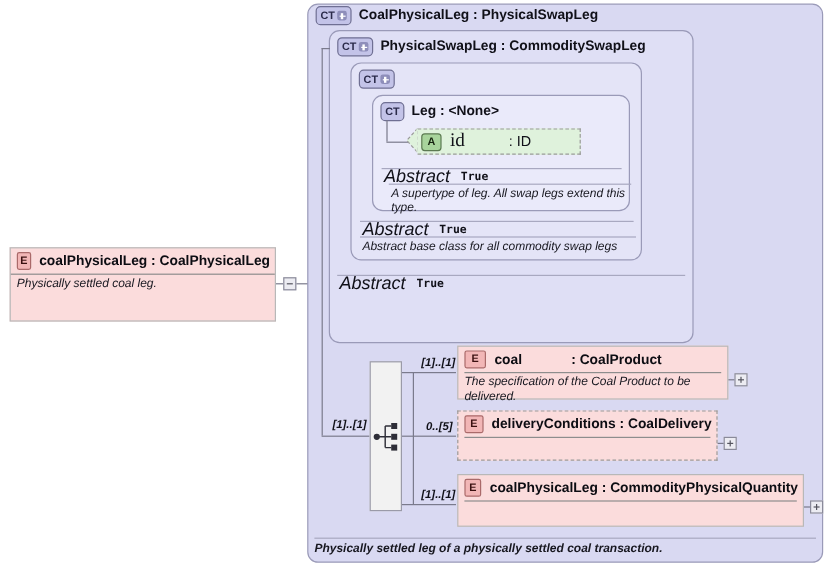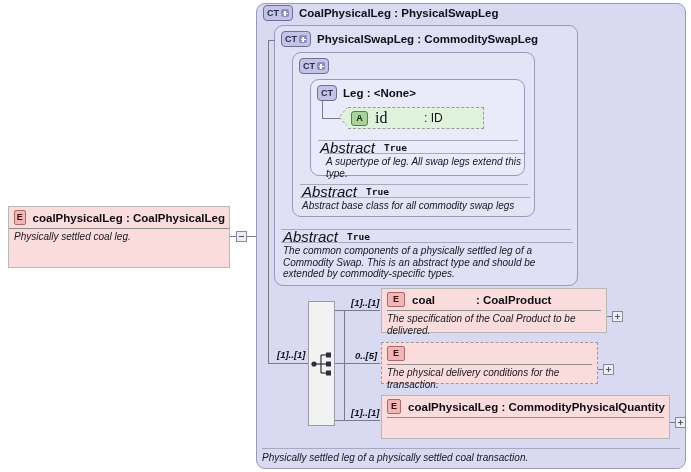--- a/index.html
+++ b/index.html
@@ -259,20 +259,21 @@
 
   
   .caption {
     position: absolute;
     font-size: 10px;
     font-style: italic;
     color: #17171f;
     border-top: 1px solid #a8a8c0;
     padding-top: 3px;
     box-sizing: border-box;
+    font-weight: bold;
   }
 </style>
 </head>
 <body>
 
 <div id="canvas">
 
   <div class="el-box" style="left:8px; top:206px; width:222px; height:62px;">
     <div class="el-head">
       <span class="el-badge">E</span>
@@ -345,21 +346,20 @@
   <div class="prop-row" style="left:300px; top:184px; width:228px; height:13px;">
     <span class="prop-label">Abstract</span>
     <span class="prop-value">True</span>
   </div>
   <div class="doc-row" style="left:300px; top:197px; width:230px;">Abstract base class for all commodity swap legs</div>
 
   <div class="prop-row" style="left:281px; top:229px; width:290px; height:13px;">
     <span class="prop-label">Abstract</span>
     <span class="prop-value">True</span>
   </div>
-  <div class="doc-row" style="left:281px; top:242px; width:292px;">The common components of a physically settled leg of a Commodity Swap. This is an abstract type and should be extended by commodity-specific types.</div>
 
   <div class="line-v" style="left:268px; top:40px; height:323px;"></div>
   <div class="line-h" style="left:268px; top:40px; width:7px;"></div>
 
   <div class="line-h" style="left:268px; top:363px; width:40px;"></div>
 
   <div class="card" style="left:277px; top:349px;">[1]..[1]</div>
 
   <div class="seq-box" style="left:308px; top:301px; width:27px; height:125px;">
     <svg width="27" height="125" viewBox="0 0 27 125">
@@ -393,23 +393,23 @@
     </div>
     <div class="el-sep"></div>
     <div class="el-doc">The specification of the Coal Product to be delivered.</div>
   </div>
   <div class="toggle plus" style="left:612px; top:311px;"></div>
   <div class="line-h" style="left:607px; top:316px; width:5px;"></div>
 
   <div class="el-box dashed" style="left:381px; top:342px; width:217px; height:42px;">
     <div class="el-head">
       <span class="el-badge">E</span>
+      <span class="el-name">deliveryConditions : CoalDelivery</span>
     </div>
     <div class="el-sep"></div>
-    <div class="el-doc">The physical delivery conditions for the transaction.</div>
   </div>
   <div class="toggle plus" style="left:603px; top:364px;"></div>
   <div class="line-h" style="left:598px; top:369px; width:5px;"></div>
 
   <div class="el-box" style="left:381px; top:395px; width:289px; height:44px;">
     <div class="el-head">
       <span class="el-badge">E</span>
       <span class="el-name">coalPhysicalLeg : CommodityPhysicalQuantity</span>
     </div>
     <div class="el-sep"></div>

